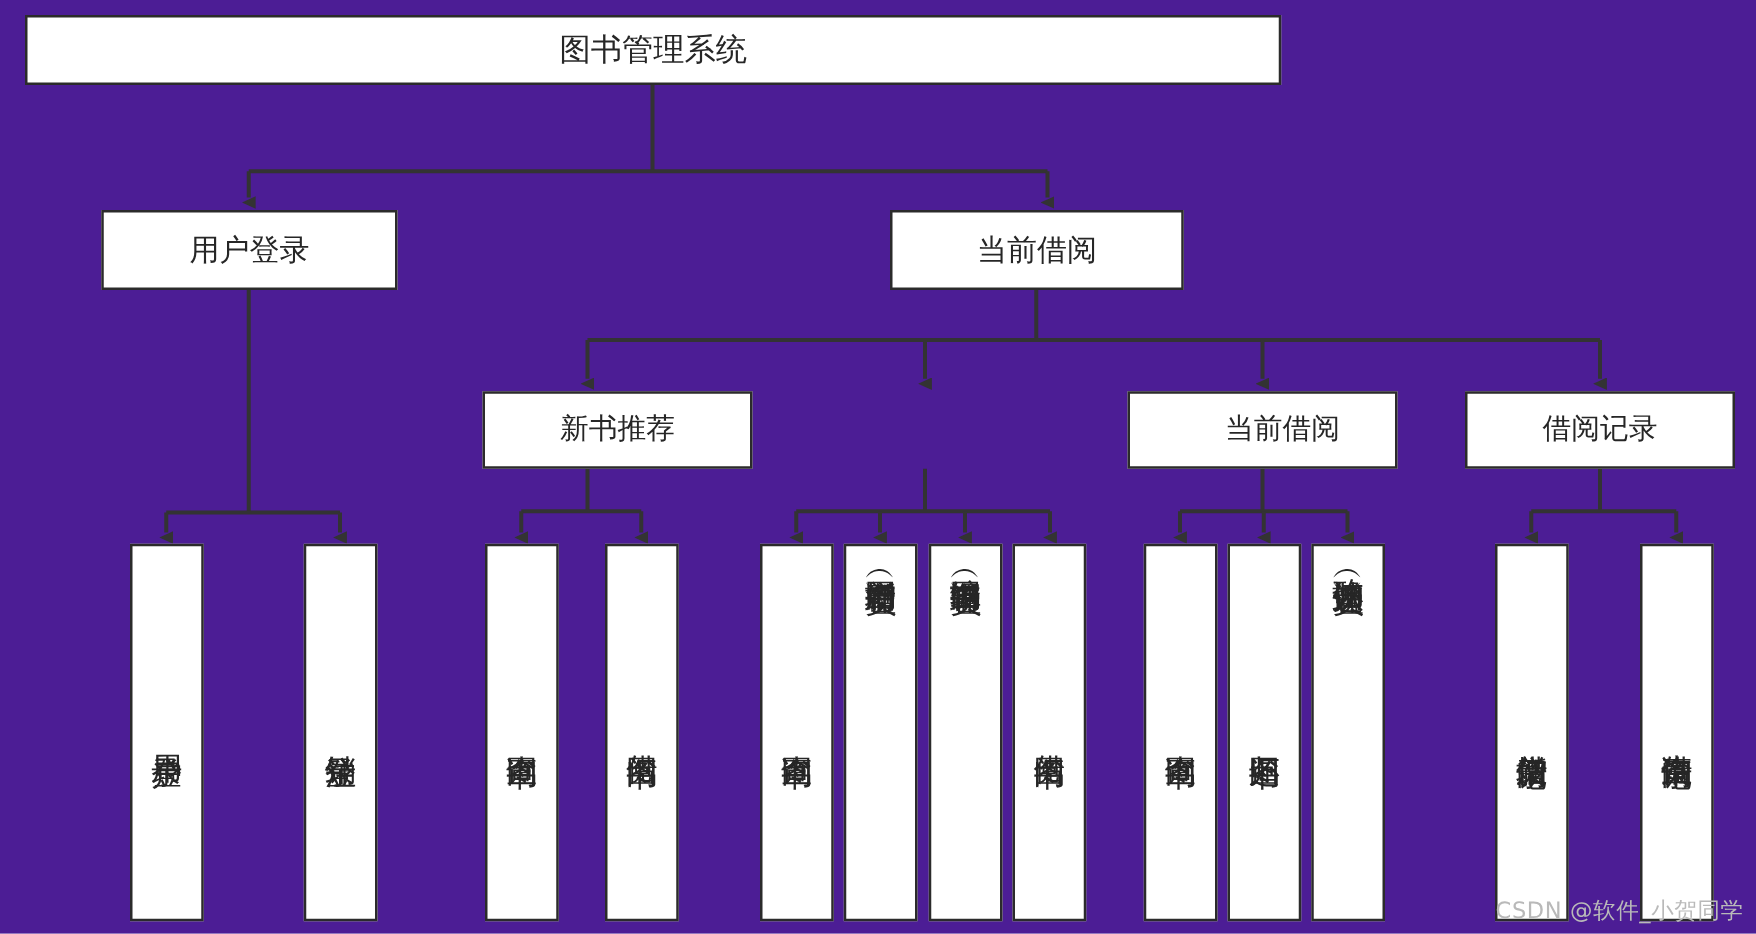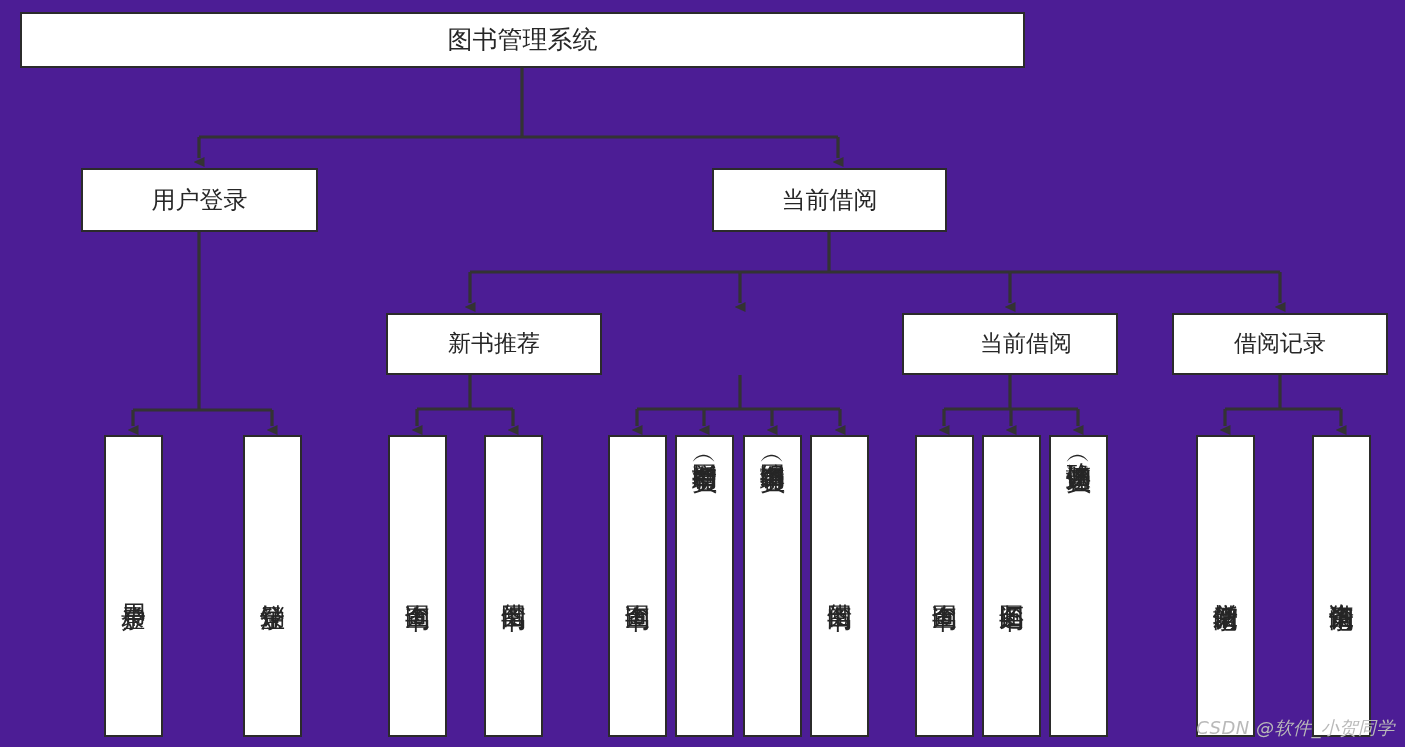--- a/index.html
+++ b/index.html
@@ -61,21 +61,20 @@
   }
   #watermark {
     position: absolute;
     right: 10px;
     bottom: 7px;
     font-size: 18px;
     color: #b9b9b9;
     letter-spacing: 0.5px;
     z-index: 5;
     white-space: nowrap;
-    font-style: italic;
   }
 </style>
 </head>
 <body>
 
 <div id="canvas">
 
   <svg id="edges" viewBox="0 0 1405 747" xmlns="http://www.w3.org/2000/svg">
     <defs>
       <marker id="arrow" markerWidth="10" markerHeight="11" refX="1" refY="5.5" orient="auto" markerUnits="userSpaceOnUse">

